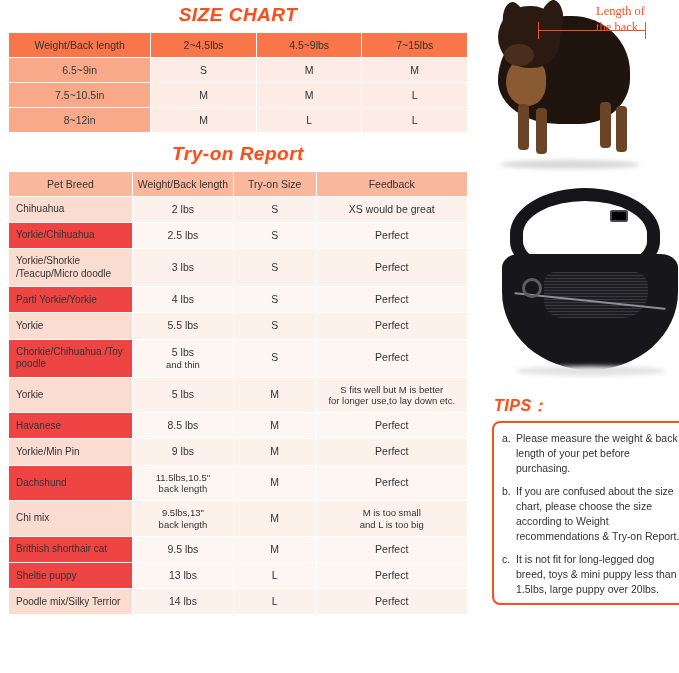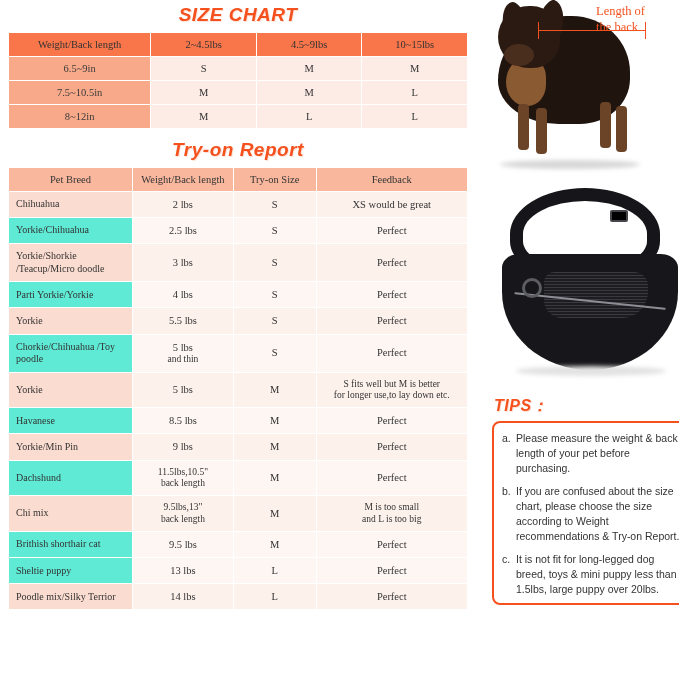--- a/index.html
+++ b/index.html
@@ -30,21 +30,20 @@
     font-size: 19px;
     letter-spacing: 0.5px;
     margin: 4px 0 6px 0;
     text-shadow: 1px 1px 0 #fde3d8;
   }
 
   table.grid {
     border-collapse: collapse;
     width: 100%;
     table-layout: fixed;
-    font-family: Liberation Serif, serif;
   }
   table.grid td, table.grid th {
     border: 1px solid #ffffff;
     font-size: 10.5px;
     color: #333333;
     text-align: center;
     padding: 6px 2px;
     font-weight: normal;
   }
 
@@ -84,21 +83,21 @@
     line-height: 1.25;
     margin-top: 46px;
   }
   .tryon td.breed {
     background: #fbdcd0;
     text-align: left;
     padding-left: 7px;
     font-size: 10px;
   }
   .tryon tr.alt td { background: #fdf6f3; }
-  .tryon tr.alt td.breed { background: #5eead4; }
+  .tryon tr.alt td.breed { background: #ef4444; }
   .small2 { font-size: 9.5px; line-height: 1.2; display:block; }
 
   
   .right-col {
     position: absolute;
     left: 492px; top: 0px;
     width: 200px;
   }
 
   
@@ -287,21 +286,21 @@
   <div class="left-col">
 
     <div class="section-title">SIZE CHART</div>
 
     <table class="grid size-chart">
       <thead>
         <tr>
           <th class="first-col" style="width:31%">Weight/Back length</th>
           <th style="width:23%">2~4.5lbs</th>
           <th style="width:23%">4.5~9lbs</th>
-          <th style="width:23%">10~15lbs</th>
+          <th style="width:23%">7~15lbs</th>
         </tr>
       </thead>
       <tbody>
         <tr>
           <td class="first-col">6.5~9in</td>
           <td>S</td>
           <td>M</td>
           <td>M</td>
         </tr>
         <tr>

